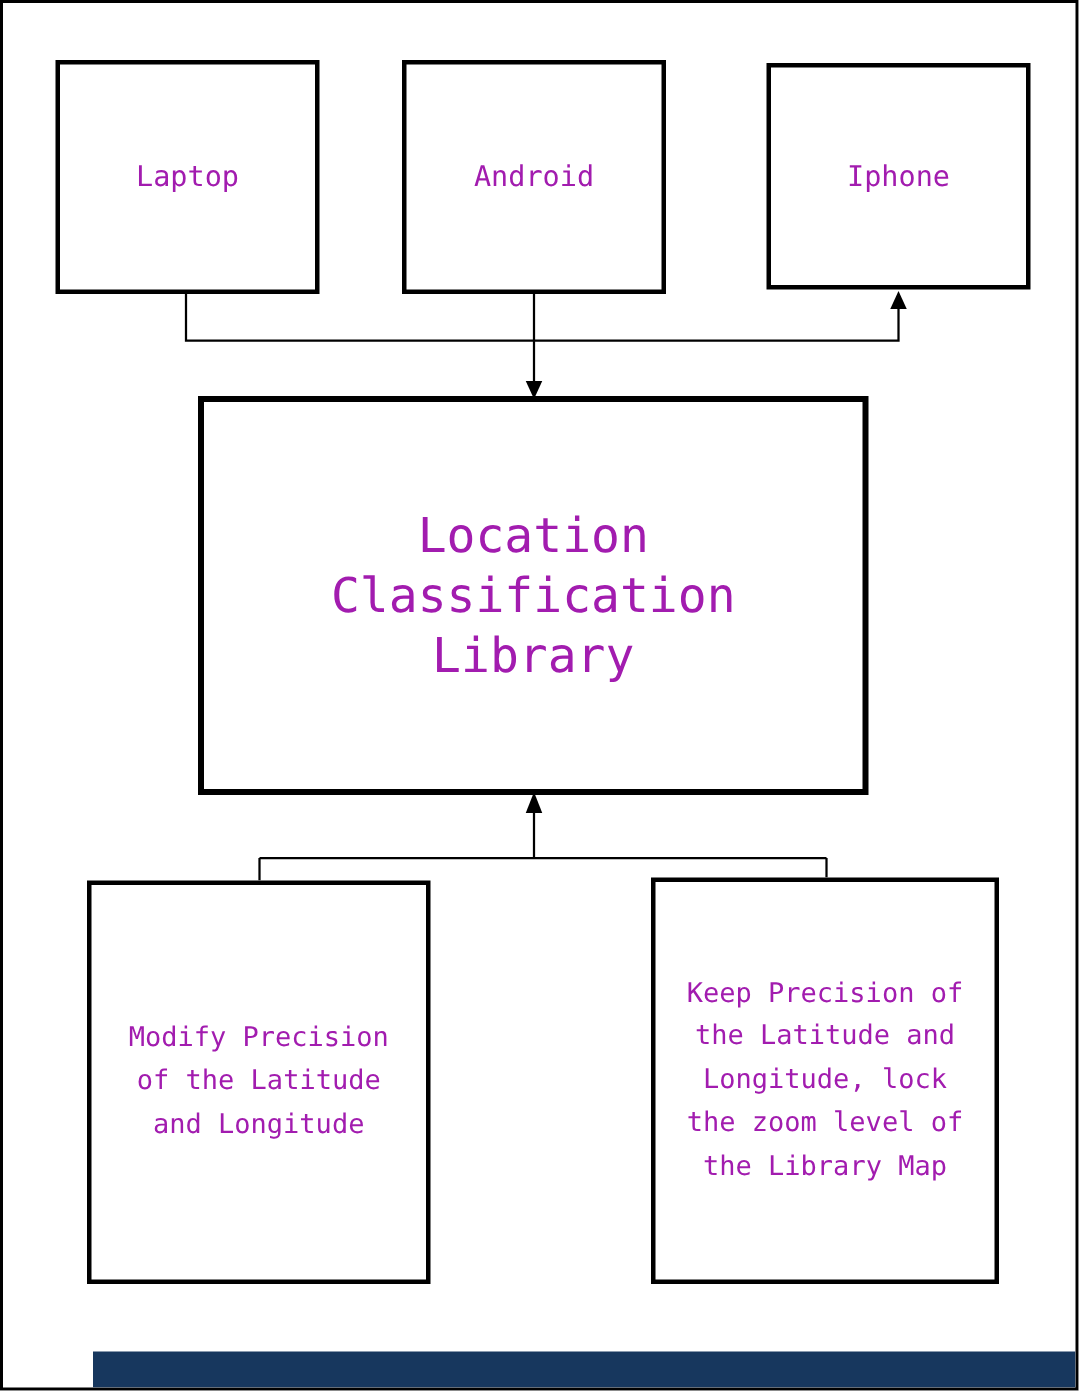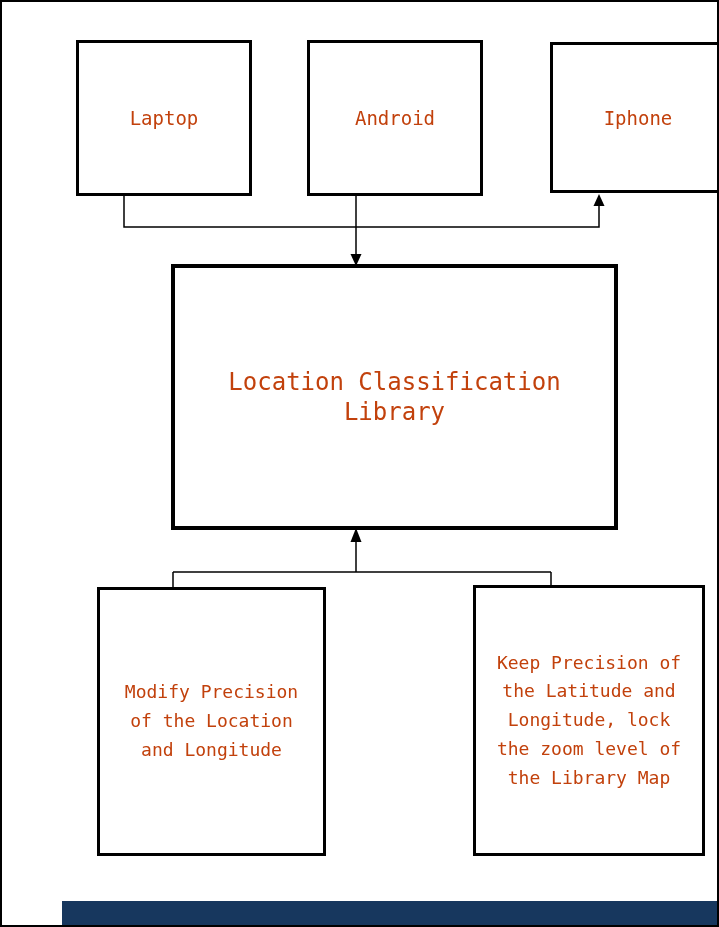--- a/index.html
+++ b/index.html
@@ -27,35 +27,34 @@
   }
   .node {
     position: absolute;
     background: #ffffff;
     border: 3px solid #000;
     box-sizing: border-box;
     display: flex;
     align-items: center;
     justify-content: center;
     text-align: center;
-    color: #c2410c;
-    margin-left: 39px;
+    color: #a21caf;
   }
   .node .node-label {
     display: block;
   }
   
   .node.laptop  { left: 35px;  top: 38px; width: 176px; height: 156px; font-size: 19px; }
   .node.android { left: 266px; top: 38px; width: 176px; height: 156px; font-size: 19px; }
   .node.iphone  { left: 509px; top: 40px; width: 176px; height: 151px; font-size: 19px; text-align: center; }
   
   .node.center-box {
     left: 130px; top: 262px; width: 447px; height: 266px;
     border-width: 4px;
-    font-size: 24px;
+    font-size: 32px;
     line-height: 1.25;
   }
   .node.center-box .node-label { width: 421px; }
   
   .node.bottom-left  {
     left: 56px; top: 585px; width: 229px; height: 269px;
     border-width: 3.5px;
     font-size: 18px;
     line-height: 1.6;
   }
@@ -111,21 +110,21 @@
   </div>
   <div class="node iphone">
     <span class="node-label">Iphone</span>
   </div>
 
   <div class="node center-box">
     <span class="node-label">Location Classification Library</span>
   </div>
 
   <div class="node bottom-left">
-    <span class="node-label">Modify Precision of the Location and Longitude</span>
+    <span class="node-label">Modify Precision of the Latitude and Longitude</span>
   </div>
   <div class="node bottom-right">
     <span class="node-label">Keep Precision of the Latitude and Longitude, lock the zoom level of the Library Map</span>
   </div>
 
   <div class="bottom-bar" style="background-color: rgb(23, 55, 94);"></div>
 
 </div>
 
 </body></html>

